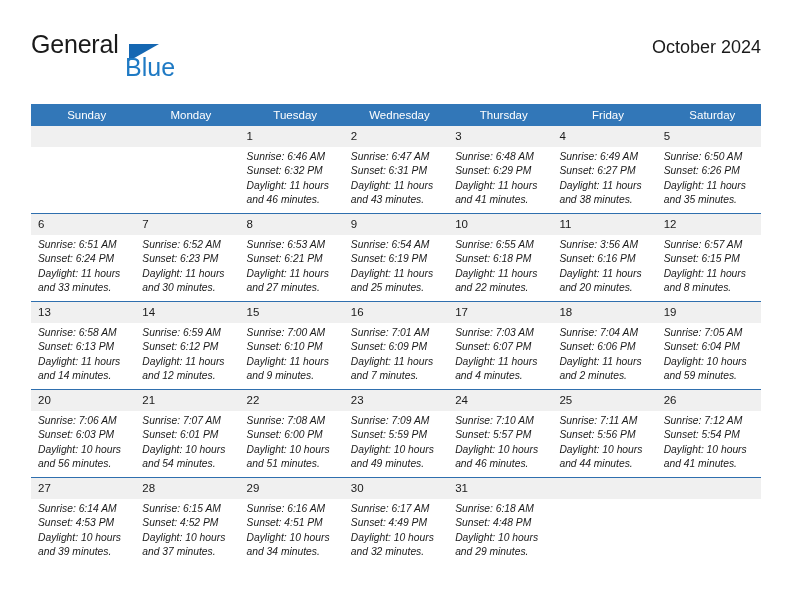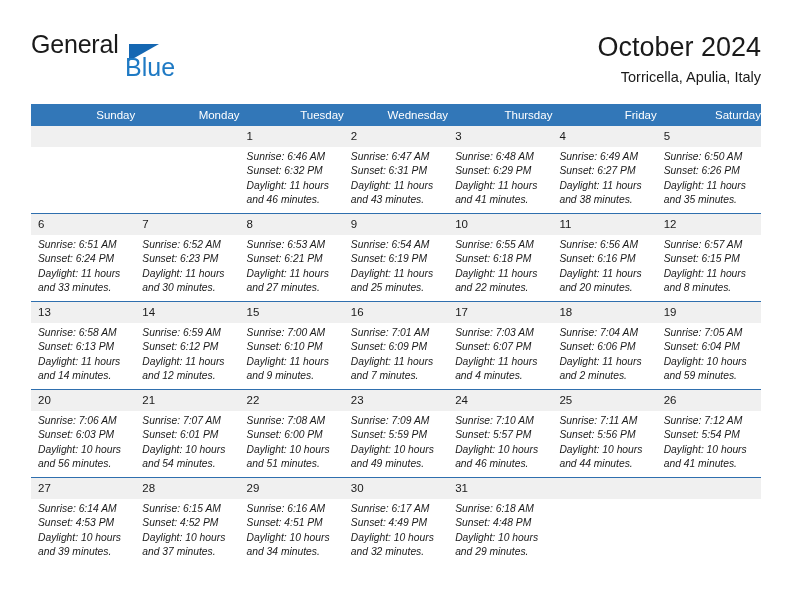--- a/index.html
+++ b/index.html
@@ -65,21 +65,21 @@
     white-space: nowrap;
     margin-left: 32px;
   }
   .title-block {
     position: absolute;
     right: 0;
     top: 0;
     text-align: right;
   }
   .cal-title {
-    font-size: 27px;
+    font-size: 18px;
     color: #1a1a1a;
     line-height: 34px;
     white-space: nowrap;
   }
   .cal-subtitle {
     font-size: 14.5px;
     color: #1a1a1a;
     line-height: 22px;
     margin-top: 2px;
     white-space: nowrap;
@@ -94,21 +94,21 @@
     border-collapse: collapse;
     table-layout: fixed;
   }
   .calendar col { width: 104.28px; }
 
   .calendar thead th {
     background: #3277b8;
     color: #ffffff;
     font-size: 11.5px;
     font-weight: normal;
-    text-align: right;
+    text-align: center;
     padding: 5px 0 5px 7px;
     height: 11px;
     vertical-align: middle;
     white-space: nowrap;
   }
 
   .calendar tbody td {
     vertical-align: top;
     padding: 0;
     border-top: 1.5px solid #2f6fae;
@@ -145,21 +145,20 @@
 <div class="page">
 
   <div class="masthead">
     <div class="brand">
       <span class="brand-line1">General</span>
       <span class="brand-tri"></span>
       <span class="brand-line2">Blue</span>
     </div>
     <div class="title-block">
       <div class="cal-title">October 2024</div>
-      <div class="cal-subtitle">Torricella, Apulia, Italy</div>
     </div>
   </div>
 
   <table class="calendar">
     <colgroup>
       <col>
         <col>
         <col>
         <col>
         <col>
@@ -273,21 +272,21 @@
             <div class="cellbody">
               <div>Sunrise: 6:55 AM</div>
               <div>Sunset: 6:18 PM</div>
               <div>Daylight: 11 hours</div>
               <div>and 22 minutes.</div>
             </div>
           </td>
           <td>
             <div class="daynum">11</div>
             <div class="cellbody">
-              <div>Sunrise: 6:56 AM</div>
+              <div>Sunrise: 3:56 AM</div>
               <div>Sunset: 6:16 PM</div>
               <div>Daylight: 11 hours</div>
               <div>and 20 minutes.</div>
             </div>
           </td>
           <td>
             <div class="daynum">12</div>
             <div class="cellbody">
               <div>Sunrise: 6:57 AM</div>
               <div>Sunset: 6:15 PM</div>

